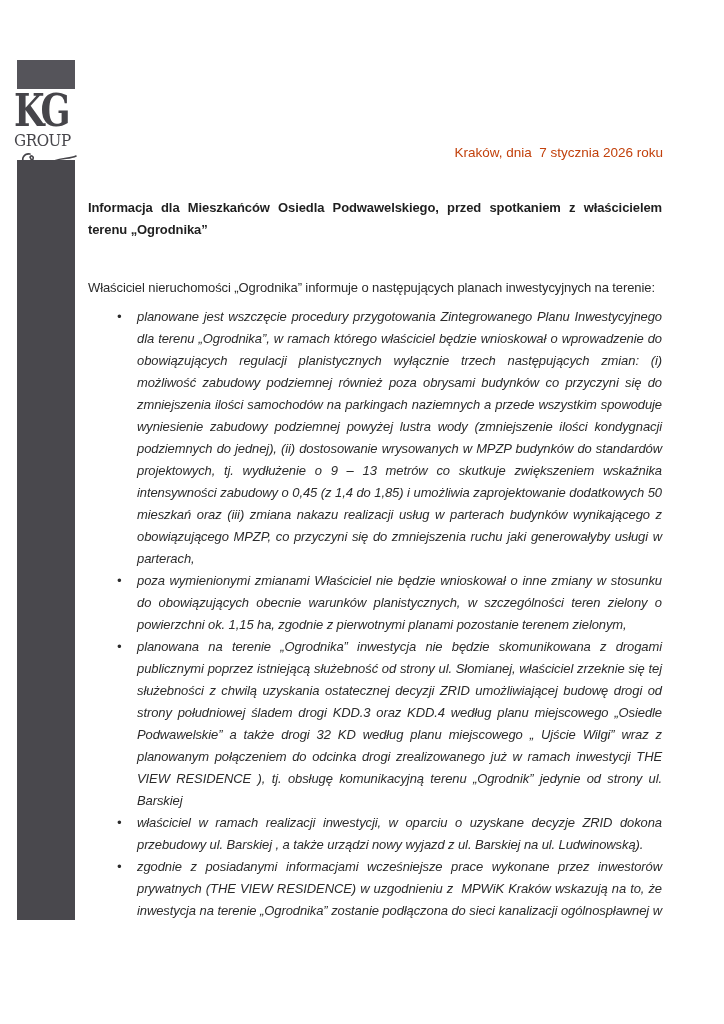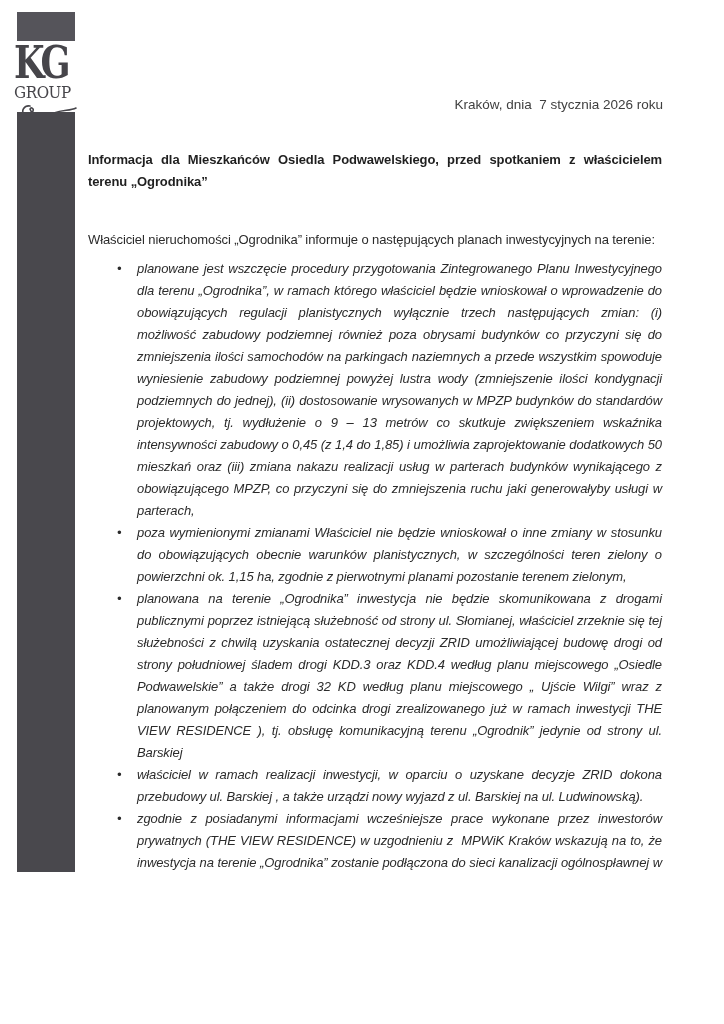--- a/index.html
+++ b/index.html
@@ -1,37 +1,37 @@
 <!DOCTYPE html>
 <html><head>
 <meta charset="utf-8">
 <style>
   html,body{margin:0;padding:0;background:#ffffff;}
   .page{
     position:relative;width:724px;height:872px;background:#ffffff;overflow:hidden;
-    font-family:"Liberation Sans",sans-serif;color:#2b2b2b;
+    font-family:"Liberation Sans",sans-serif;color:#2b2b2b;margin-top:48px;
   }
   
   .scan-block-top{position:absolute;left:17px;top:12px;width:58px;height:29px;background:#55545a;}
   .scan-strip{position:absolute;left:17px;top:112px;width:58px;height:886px;background:#49484d;}
   .scan-bottom-bar{
     position:absolute;left:0;top:1004px;width:724px;height:13px;
     background:linear-gradient(90deg,
       rgba(158,158,163,.42) 0%, rgba(158,158,163,.58) 6%, rgba(158,158,163,.28) 13%,
       rgba(158,158,163,.55) 22%, rgba(158,158,163,.33) 31%, rgba(158,158,163,.60) 43%,
       rgba(158,158,163,.32) 55%, rgba(158,158,163,.60) 69%, rgba(158,158,163,.38) 81%,
       rgba(158,158,163,.58) 91%, rgba(158,158,163,.33) 100%);
   }
   
   .logo{position:absolute;left:14px;top:44px;color:#46454a;font-family:"DejaVu Serif",serif;}
   .logo-kg{font-size:44px;font-weight:bold;line-height:.88;letter-spacing:-5px;transform:scaleX(.80);transform-origin:left top;}
   .logo-group{font-size:16.5px;letter-spacing:-.5px;line-height:1;margin-top:2px;transform:scaleX(.92);transform-origin:left top;}
   .logo-swash{position:absolute;left:6px;top:60px;}
   
-  .date{position:absolute;top:97px;right:61px;font-size:13.5px;color:#404040;}
+  .date{position:absolute;top:97px;right:61px;font-size:13.5px;color:#c2410c;}
   
   .content{position:absolute;left:88px;top:149px;width:574px;font-size:13px;line-height:22px;text-align:justify;letter-spacing:-.1px;}
   .heading{margin:0;font-weight:bold;color:#1f1f1f;}
   .intro{margin:36px 0 0 0;}
   ul.bullets{list-style:none;margin:7px 0 0 0;padding:0;}
   ul.bullets>li{position:relative;padding-left:49px;font-style:italic;}
   ul.bullets>li::before{content:"\2022";position:absolute;left:29px;top:0;}
   ul.sub-bullets{list-style:none;margin:0;padding:0;}
   ul.sub-bullets>li{position:relative;padding-left:55px;}
   ul.sub-bullets>li::before{content:"o";position:absolute;left:27px;top:0;}

